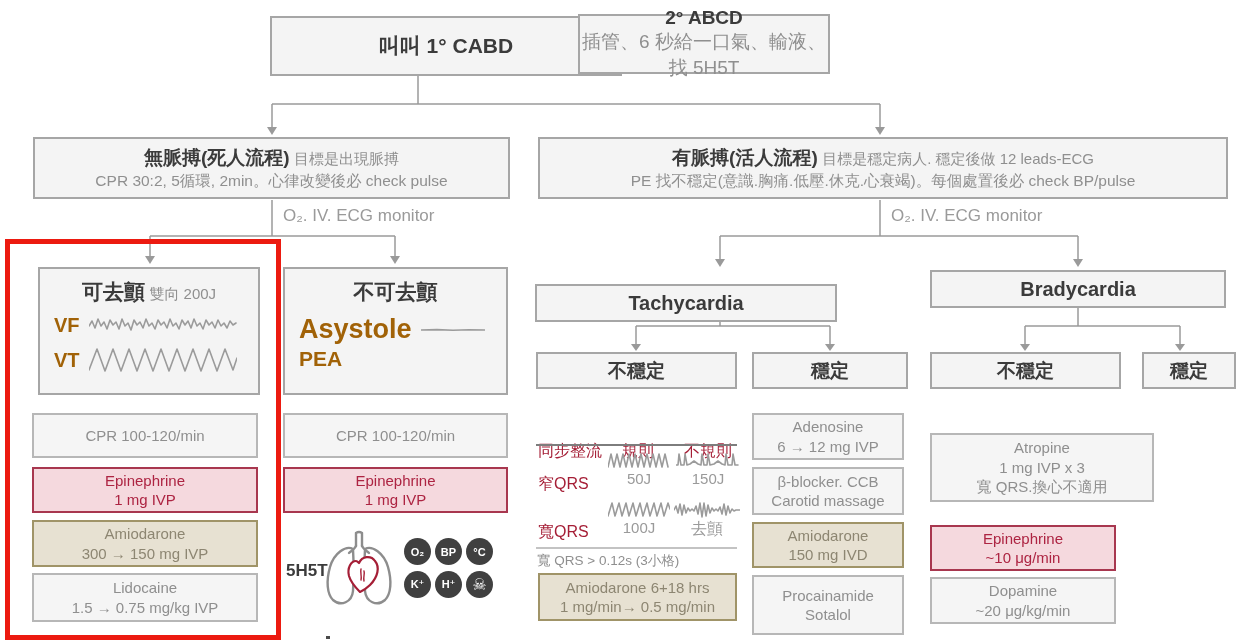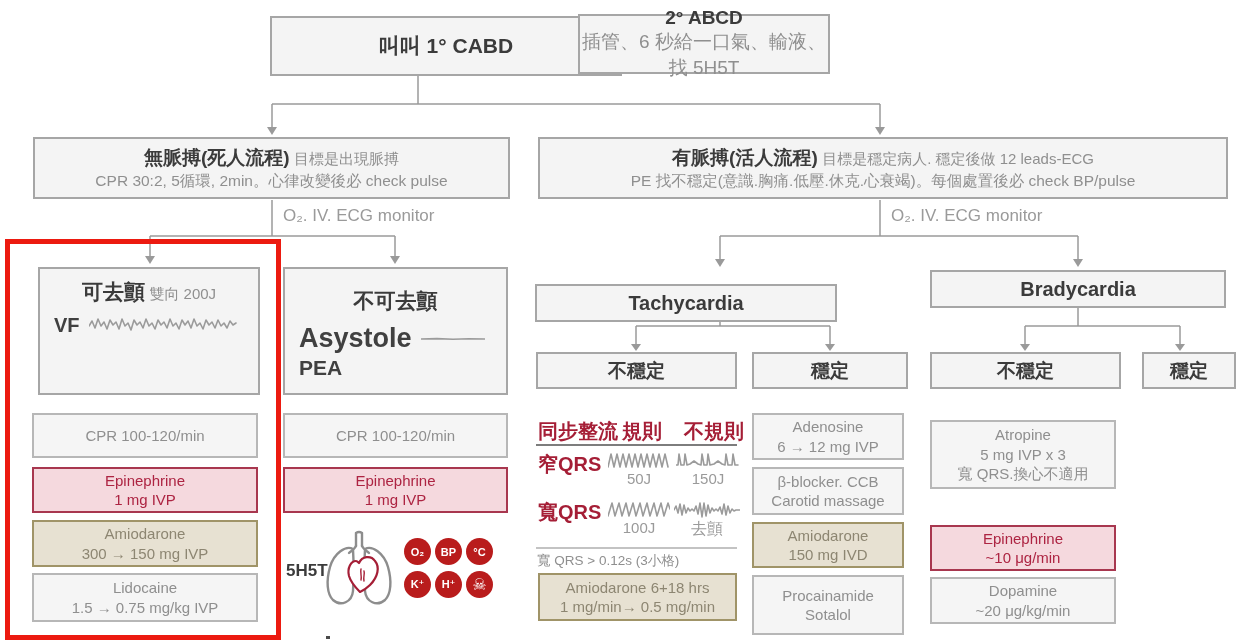--- a/index.html
+++ b/index.html
@@ -5,39 +5,39 @@
   html,body{margin:0;padding:0;background:#ffffff;}
   .stage{position:relative;width:1240px;height:644px;background:#fff;overflow:hidden;
          font-family:"Liberation Sans","DejaVu Sans",sans-serif;}
   .connectors{position:absolute;left:0;top:0;z-index:0;pointer-events:none;}
   .box{position:absolute;box-sizing:border-box;background:#f4f4f4;border:2px solid #a6a6a6;
        display:flex;flex-direction:column;align-items:center;justify-content:center;
        text-align:center;z-index:1;}
   .drug{background:#f5f5f5;border:2px solid #b7b7b7;color:#8f8f8f;font-size:15px;line-height:1.3;}
   .pink{background:#f5d9de;border:2px solid #a8374f;color:#ad2442;}
   .tan{background:#e7e1d2;border:2px solid #a09468;color:#8d8672;}
-  .dk{color:#3b3b3b;} .gy{color:#8f8f8f;} .cr{color:#404040;}
+  .dk{color:#3b3b3b;} .gy{color:#8f8f8f;} .cr{color:#a16207;}
   .b{font-weight:700;}
   .t21{font-size:21px;font-weight:700;color:#3b3b3b;}
   .t19{font-size:19px;font-weight:700;color:#3b3b3b;}
   .t20{font-size:20px;font-weight:700;color:#3b3b3b;}
   .s15{font-size:15px;} .s13{font-size:13.5px;} .s17{font-size:17px;}
   .mon{position:absolute;font-size:17px;color:#9a9a9a;z-index:1;white-space:nowrap;}
   .trow{white-space:nowrap;}
   .wave{stroke:#9b9b9b;fill:none;stroke-width:1.6;stroke-linejoin:round;stroke-linecap:round;}
   .rrow{display:flex;align-items:center;gap:9px;width:100%;padding:0 0 0 14px;box-sizing:border-box;margin-top:6px;}
   .abs{position:absolute;z-index:1;}
   .hl{position:absolute;border:5px solid #ec1a10;z-index:6;pointer-events:none;background:transparent;}
   .hr1{position:absolute;height:2px;background:#7d7d7d;z-index:1;}
   .hr2{position:absolute;height:1.5px;background:#c3c3c3;z-index:1;}
   .jlab{position:absolute;font-size:15px;color:#9a9a9a;text-align:center;z-index:1;}
-  .qlab{position:absolute;font-size:20px;font-weight:700;color:#a51e36;z-index:1;white-space:nowrap;}
+  .qlab{position:absolute;font-size:16px;font-weight:400;color:#a51e36;z-index:1;white-space:nowrap;margin-top:23px;}
   .badges{position:absolute;display:grid;grid-template-columns:repeat(3,27px);grid-auto-rows:27px;
           column-gap:4px;row-gap:6px;z-index:1;}
-  .badge{width:27px;height:27px;border-radius:50%;background:#b91c1c;color:#fff;font-weight:700;
+  .badge{width:27px;height:27px;border-radius:50%;background:#404040;color:#fff;font-weight:700;
          font-size:11px;display:flex;align-items:center;justify-content:center;}
   .dot{position:absolute;width:4px;height:3px;background:#4a4a4a;z-index:1;}
 </style>
 </head>
 <body>
 
 <div class="stage">
 
   <svg class="connectors" width="1240" height="644" viewBox="0 0 1240 644">
     <g stroke="#9a9a9a" stroke-width="1.5" fill="none">
@@ -92,23 +92,29 @@
     <div class="trow">
       <span class="t21">可去顫</span>
       <span class="gy s15">雙向 200J</span>
     </div>
     <div class="rrow">
       <span class="cr b" style="font-size:20px">VF</span>
       <svg width="148" height="26">
         <polyline class="wave" points="0,14 3,9 6,16 9,7 12,14 15,10 18,17 21,8 24,13 27,10 30,17 33,7 36,14 39,11 42,18 45,8 48,13 51,10 54,16 57,7 60,14 63,11 66,17 69,8 72,13 75,10 78,16 81,7 84,14 87,11 90,17 93,8 96,13 99,9 102,16 105,7 108,14 111,11 114,17 117,8 120,13 123,10 126,16 129,8 132,14 135,11 138,16 141,9 144,13 147,11"></polyline>
       </svg>
     </div>
-  </div>
-
-  <div class="box" style="left:283px;top:267px;width:225px;height:128px;justify-content:flex-start;padding-top:18px;align-items:flex-start">
+    <div class="rrow">
+      <span class="cr b" style="font-size:20px">VT</span>
+      <svg width="148" height="32">
+        <polyline class="wave" points="0,26 8,5 16,27 24,5 32,27 40,5 48,27 56,5 64,27 72,5 80,27 88,5 96,27 104,5 112,27 120,5 128,27 136,5 144,26 148,14"></polyline>
+      </svg>
+    </div>
+  </div>
+
+  <div class="box" style="left:283px;top:267px;width:225px;height:128px;justify-content:flex-start;padding-top:9px;align-items:flex-start">
     <div class="t21" style="width:100%;text-align:center">不可去顫</div>
     <div class="rrow" style="margin-top:8px">
       <span class="cr b" style="font-size:27px">Asystole</span>
       <svg width="64" height="10">
         <polyline class="wave" points="0,5 16,4.6 32,5.3 48,4.7 64,5"></polyline>
       </svg>
     </div>
     <div class="rrow" style="margin-top:2px">
       <span class="cr b" style="font-size:21px">PEA</span>
     </div>
@@ -224,23 +230,23 @@
   </div>
   <div class="box tan" style="left:752px;top:522px;width:152px;height:46px;font-size:15px;line-height:1.3">
     <div>Amiodarone</div>
     <div>150 mg IVD</div>
   </div>
   <div class="box drug" style="left:752px;top:575px;width:152px;height:60px">
     <div>Procainamide</div>
     <div>Sotalol</div>
   </div>
 
-  <div class="box drug" style="left:930px;top:420px;width:186px;height:69px">
+  <div class="box drug" style="left:930px;top:433px;width:224px;height:69px">
     <div>Atropine</div>
-    <div>5 mg IVP x 3</div>
+    <div>1 mg IVP x 3</div>
     <div>寬 QRS.換心不適用</div>
   </div>
   <div class="box pink" style="left:930px;top:525px;width:186px;height:46px;font-size:15px;line-height:1.3">
     <div>Epinephrine</div>
     <div>~10 μg/min</div>
   </div>
   <div class="box drug" style="left:930px;top:577px;width:186px;height:47px">
     <div>Dopamine</div>
     <div>~20 μg/kg/min</div>
   </div>

